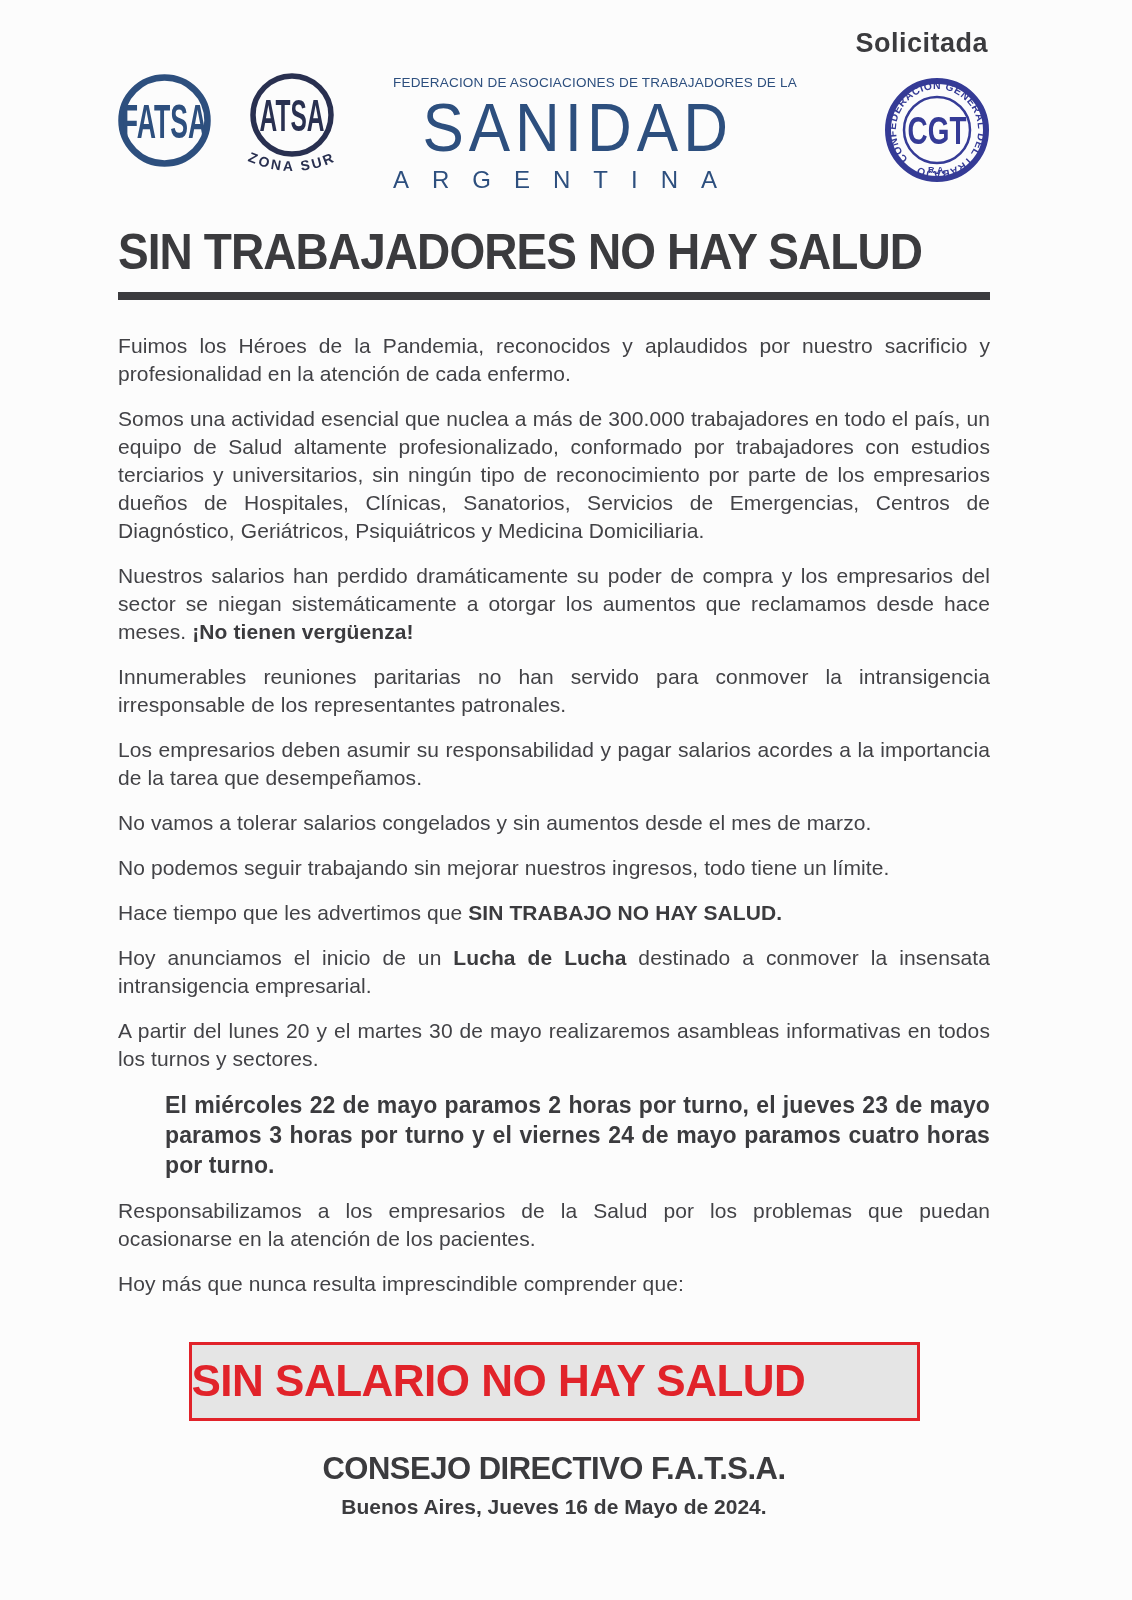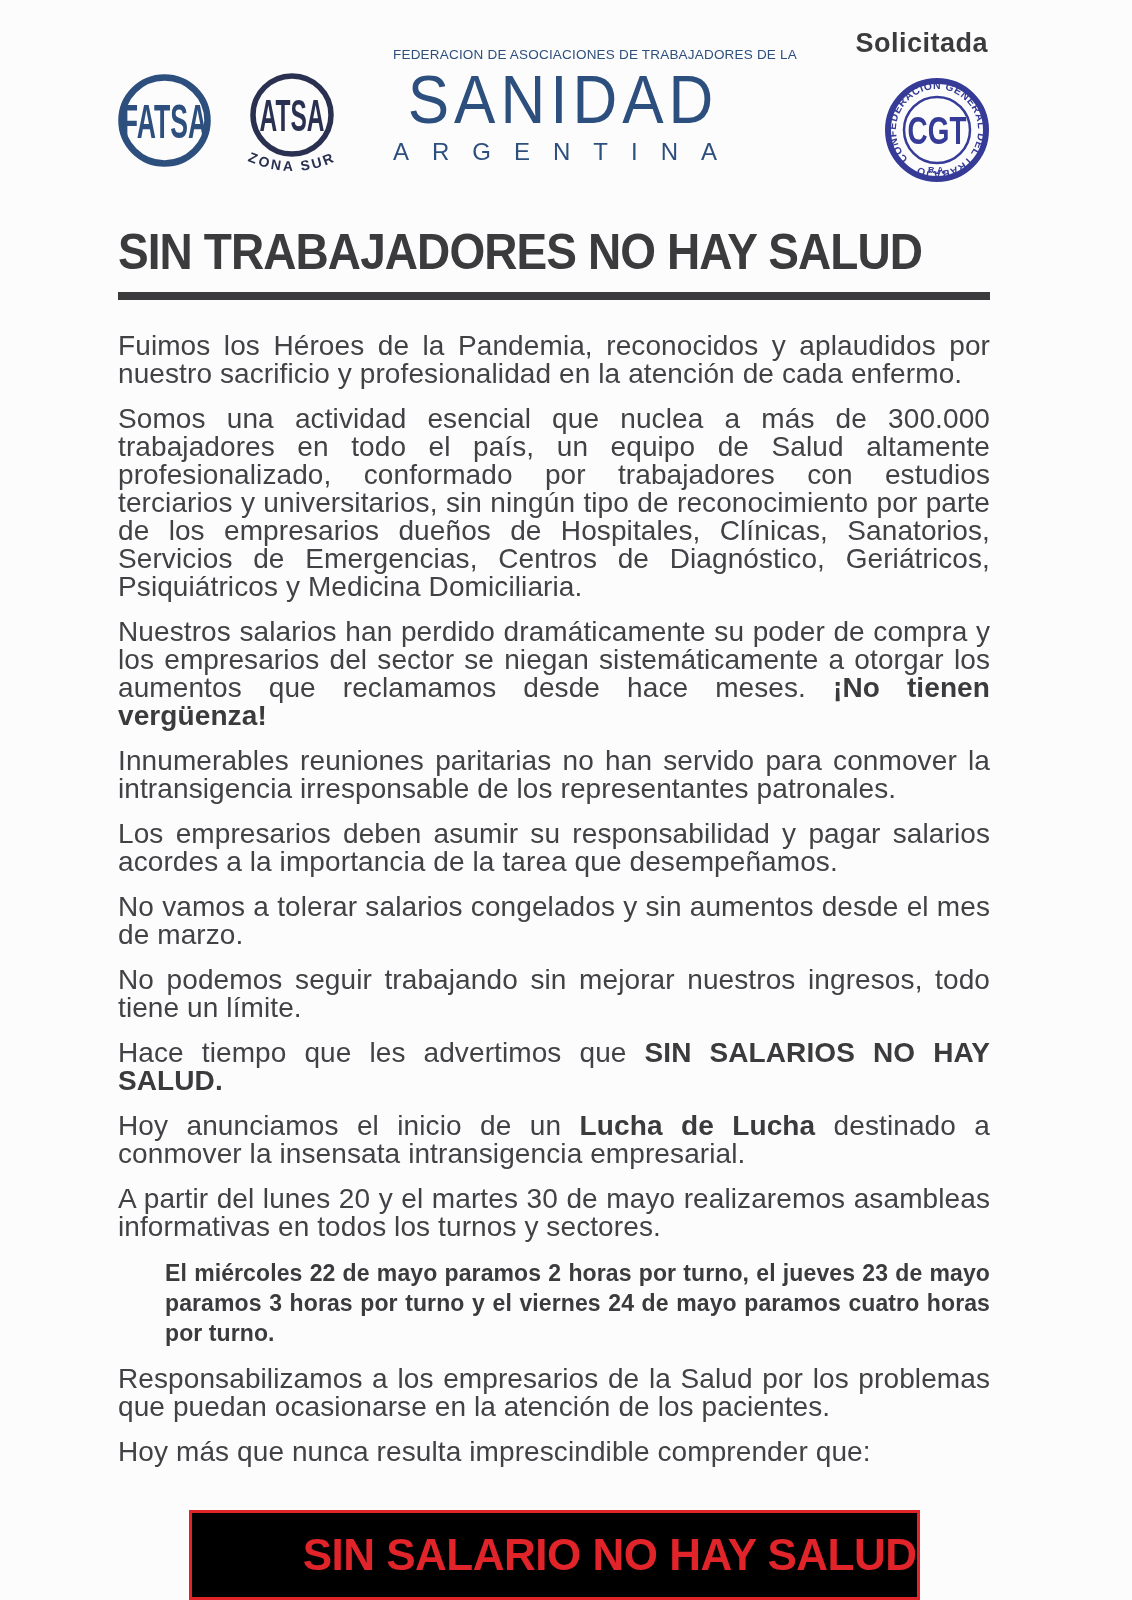--- a/index.html
+++ b/index.html
@@ -31,54 +31,54 @@
   .logo.atsa{left:246px;top:72px;width:92px;height:112px;}
   .logo.cgt{left:884px;top:74px;width:106px;height:112px;}
   .ring-navy{fill:none;stroke:var(--navy);stroke-width:6.5;}
   .ring-atsa{fill:none;stroke:var(--atsa-navy);stroke-width:5.5;}
   .ring-cgt-outer{fill:none;stroke:var(--cgt-blue);stroke-width:6;}
   .ring-cgt-inner{fill:none;stroke:var(--cgt-blue);stroke-width:2.5;}
   .logo-text-navy{fill:var(--navy);font-family:"Liberation Sans",sans-serif;font-weight:700;}
   .logo-text-atsa{fill:var(--atsa-navy);font-family:"Liberation Sans",sans-serif;font-weight:700;}
   .logo-text-cgt{fill:var(--cgt-blue);font-family:"Liberation Sans",sans-serif;font-weight:700;}
   .sanidad{
-    position:absolute;left:393px;top:48px;width:340px;
-    color:var(--navy);text-align:center;line-height:1;
+    position:absolute;left:393px;top:76px;width:340px;
+    color:var(--navy);text-align:right;line-height:1;
   }
   .sanidad-top{font-size:13.5px;letter-spacing:0.2px;white-space:nowrap;}
   .sanidad-main{
     font-size:62px;font-weight:400;letter-spacing:5px;
     transform:scaleY(1.1);transform-origin:left top;
     margin-top:4px;white-space:nowrap;
   }
   .sanidad-sub{font-size:24px;letter-spacing:23px;margin-top:12px;white-space:nowrap;}
   
   .content{position:absolute;left:118px;top:226px;width:872px;}
   .title{
     margin:0;font-size:50px;font-weight:700;line-height:1.05;
     letter-spacing:-1px;color:var(--ink);white-space:nowrap;
     transform:scaleX(0.92);transform-origin:left center;
   }
   .title-rule{height:8px;background:var(--ink);margin-top:13px;}
   .body{margin-top:32px;}
   .para{
     margin:0 0 17px 0;
-    font-size:28px;line-height:28px;color:var(--body-text);
+    font-size:21px;line-height:28px;color:var(--body-text);
     text-align:justify;letter-spacing:0.1px;
   }
   .para .b{font-weight:700;color:var(--ink);}
   .para.emphasis{
     font-weight:700;font-size:23px;line-height:30px;color:var(--ink);margin-left:47px;
   }
   
   .banner{
-    margin:44px auto 0 auto;width:731px;height:90px;
+    margin:44px auto 0 auto;width:731px;height:79px;
     border:3px solid var(--red);box-sizing:border-box;
-    display:flex;align-items:center;justify-content:flex-end;
-    background:#000000;
+    display:flex;align-items:center;justify-content:flex-start;
+    background:#e5e5e5;
   }
   .banner-text{
     font-size:44px;font-weight:700;color:var(--red);
     letter-spacing:-0.5px;white-space:nowrap;
   }
   
   .footer{margin-top:30px;text-align:center;color:var(--ink);}
   .footer-line1{font-size:31px;font-weight:700;letter-spacing:-0.5px;}
   .footer-line2{font-size:21px;font-weight:700;margin-top:8px;}
 </style>
@@ -131,21 +131,21 @@
     <div class="title-rule"></div>
 
     <div class="body">
         <p class="para"><span>Fuimos los Héroes de la Pandemia, reconocidos y aplaudidos por nuestro sacrificio y profesionalidad en la atención de cada enfermo.</span></p>
         <p class="para"><span>Somos una actividad esencial que nuclea a más de 300.000 trabajadores en todo el país, un equipo de Salud altamente profesionalizado, conformado por trabajadores con estudios terciarios y universitarios, sin ningún tipo de reconocimiento por parte de los empresarios dueños de Hospitales, Clínicas, Sanatorios, Servicios de Emergencias, Centros de Diagnóstico, Geriátricos, Psiquiátricos y Medicina Domiciliaria.</span></p>
         <p class="para"><span>Nuestros salarios han perdido dramáticamente su poder de compra y los empresarios del sector se niegan sistemáticamente a otorgar los aumentos que reclamamos desde hace meses. </span><span class="b">¡No tienen vergüenza!</span></p>
         <p class="para"><span>Innumerables reuniones paritarias no han servido para conmover la intransigencia irresponsable de los representantes patronales.</span></p>
         <p class="para"><span>Los empresarios deben asumir su responsabilidad y pagar salarios acordes a la importancia de la tarea que desempeñamos.</span></p>
         <p class="para"><span>No vamos a tolerar salarios congelados y sin aumentos desde el mes de marzo.</span></p>
         <p class="para"><span>No podemos seguir trabajando sin mejorar nuestros ingresos, todo tiene un límite.</span></p>
-        <p class="para"><span>Hace tiempo que les advertimos que </span><span class="b">SIN SALARIOS NO HAY SALUD.</span></p>
+        <p class="para"><span>Hace tiempo que les advertimos que </span><span class="b">SIN TRABAJO NO HAY SALUD.</span></p>
         <p class="para"><span>Hoy anunciamos el inicio de un </span><span class="b">Lucha de Lucha</span><span> destinado a conmover la insensata intransigencia empresarial.</span></p>
         <p class="para"><span>A partir del lunes 20 y el martes 30 de mayo realizaremos asambleas informativas en todos los turnos y sectores.</span></p>
         <p class="para emphasis"><span class="b">El miércoles 22 de mayo paramos 2 horas por turno, el jueves 23 de mayo paramos 3 horas por turno y el viernes 24 de mayo paramos cuatro horas por turno.</span></p>
         <p class="para"><span>Responsabilizamos a los empresarios de la Salud por los problemas que puedan ocasionarse en la atención de los pacientes.</span></p>
         <p class="para"><span>Hoy más que nunca resulta imprescindible comprender que:</span></p>
       </div>
 
     <div class="banner">
       <span class="banner-text">SIN SALARIO NO HAY SALUD</span>
     </div>

